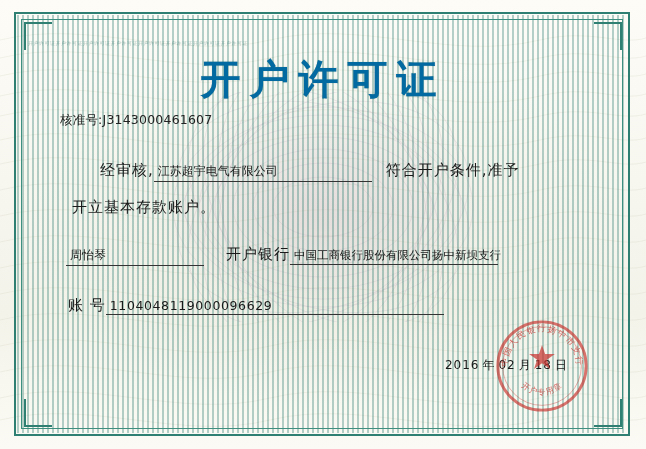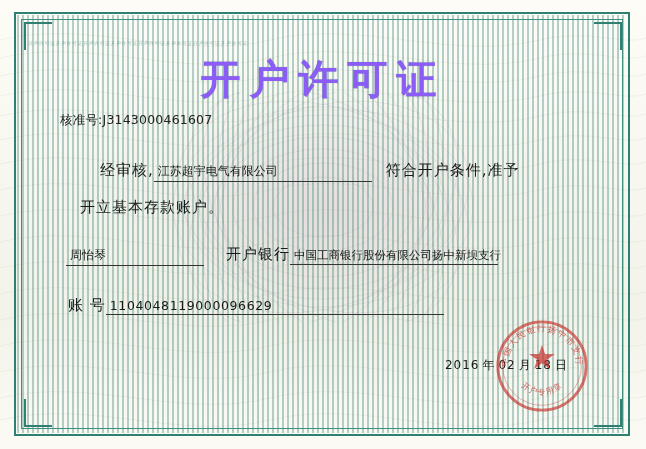--- a/index.html
+++ b/index.html
@@ -103,21 +103,21 @@
   
   .title {
     position: absolute;
     left: 0; right: 0;
     top: 52px;
     text-align: center;
     font-family: "DejaVu Sans", sans-serif;
     font-size: 40px;
     font-weight: bold;
     letter-spacing: 9px;
-    color: #8b5cf6;
+    color: #0369a1;
     text-shadow: 0 0 1px rgba(31,95,88,0.5);
   }
 
   
   .row-top {
     position: absolute;
     top: 112px;
     left: 60px;
     right: 48px;
     display: flex;
@@ -153,21 +153,21 @@
     text-align: left;
     font-size: 12px;
     padding: 0 4px 1px 4px;
     color: #1a1a1a;
   }
 
   #line1 { left: 100px; top: 161px; width: 470px; }
   #line1 .company { width: 210px; }
   #line1 .tail { margin-left: 14px; letter-spacing: 1px; }
 
-  #line2 { left: 80px; top: 198px; }
+  #line2 { left: 72px; top: 198px; }
 
   #line3 { left: 66px; top: 245px; width: 520px; }
   #line3 .rep-name { width: 130px; }
   #line3 .bank-label { margin-left: 22px; letter-spacing: 1px; }
   #line3 .bank-name { width: 200px; font-size: 11.5px; }
 
   #line4 { left: 68px; top: 296px; }
   #line4 .acct-no { width: 330px; letter-spacing: 0.6px; font-size: 12.5px; }
 
   

